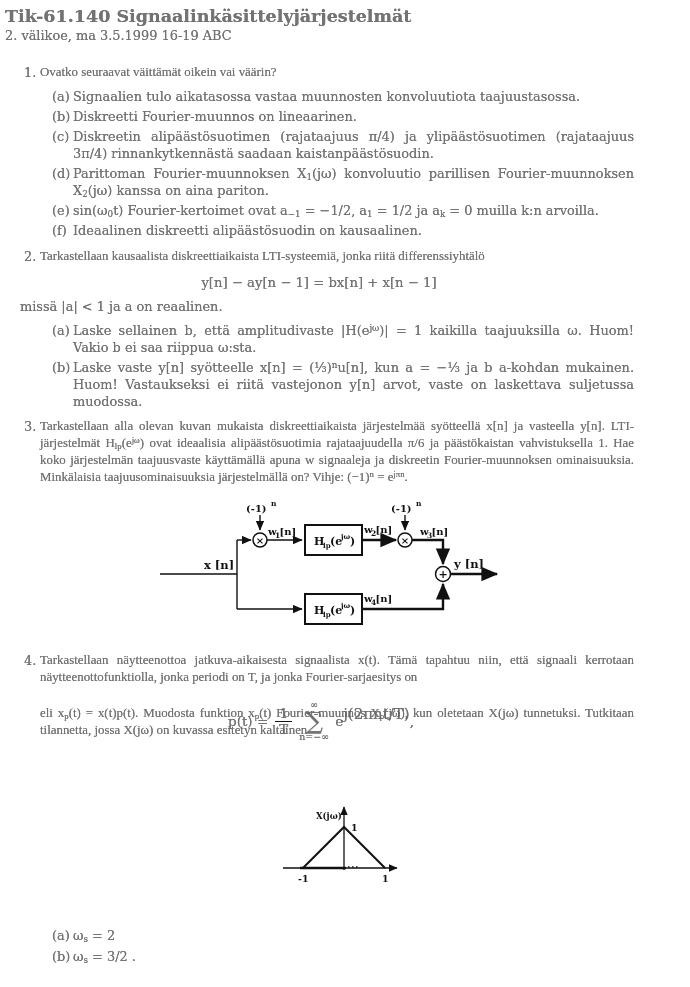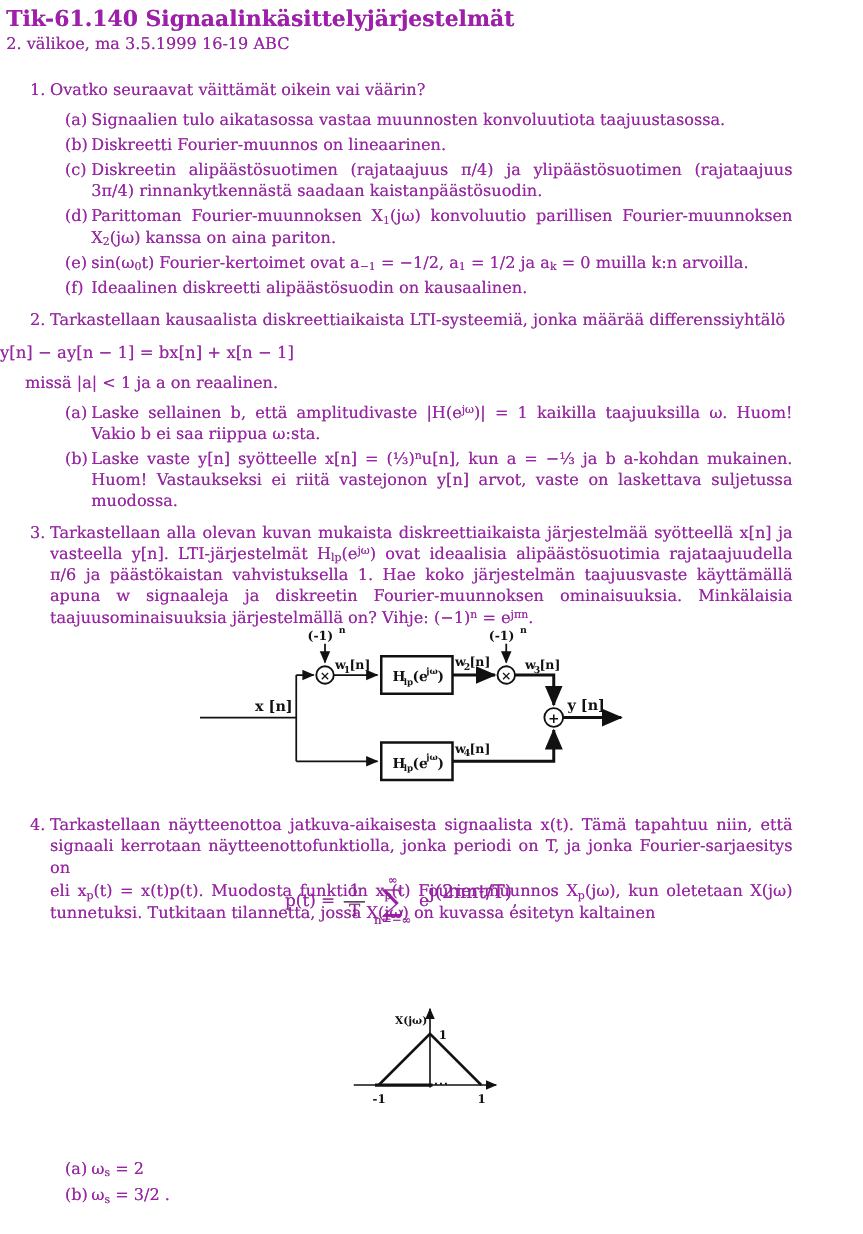--- a/index.html
+++ b/index.html
@@ -1,35 +1,35 @@
 <!DOCTYPE html>
 <html><head>
 <meta charset="utf-8">
 <style>
   html,body{margin:0;padding:0;background:#ffffff;}
   .page{
     position:relative;width:642px;height:987px;background:#ffffff;overflow:hidden;
     font-family:"DejaVu Serif","Liberation Serif",serif;
-    color:#a21caf;font-size:12.9px;line-height:17px;
+    color:#737373;font-size:12.9px;line-height:17px;
     text-shadow:0 0 .5px rgba(0,0,0,.5);
   }
   .title{font-size:17.5px;font-weight:bold;line-height:22px;margin:0;}
   .hline{margin:0;}
   header{position:absolute;top:5px;left:5px;right:8px;}
   .q{position:absolute;left:0;right:4px;}
   .qnum{position:absolute;left:24px;top:0;}
-  .qbody{margin-left:40px;margin-right:4px;text-align:justify;}
+  .qbody{margin-left:40px;margin-right:4px;text-align:justify;font-family:Liberation Serif, serif;}
   .items{margin-top:7px;}
   .item{display:flex;margin-left:52px;margin-right:4px;margin-bottom:3px;}
   .ilabel{flex:none;width:21px;}
   .itext{flex:1;text-align:justify;}
   sub,sup{font-size:68%;line-height:0;}
   sup{vertical-align:0.45em;}
   sub{vertical-align:-0.25em;}
-  .equation{ margin-top:9px;margin-bottom:7px;font-size:13.2px;}
+  .equation{ text-align:center;margin-top:9px;margin-bottom:7px;font-size:13.2px;}
   .after{margin-left:20px;margin-top:6px;margin-bottom:7px;}
   
   .eqrow{position:absolute;left:0;right:0;display:flex;justify-content:center;align-items:center;font-size:13.5px;}
   .frac{display:inline-flex;flex-direction:column;align-items:center;margin:0 7px;line-height:15px;}
   .frac .num{padding:0 4px;border-bottom:1.2px solid #161616;}
   .frac .den{padding:0 4px;}
   .sum{display:inline-flex;flex-direction:column;align-items:center;font-size:9.5px;line-height:10px;margin-right:6px;}
   .sum .sigma{font-size:24px;line-height:22px;text-shadow:0 0 .7px rgba(0,0,0,.6);}
   .expr sup{font-size:15px;}
   svg text{text-shadow:none;}
@@ -71,21 +71,21 @@
         </div>
       <div class="item">
           <span class="ilabel">(f)</span>
           <div class="itext">Ideaalinen diskreetti alipäästösuodin on kausaalinen.</div>
         </div>
     </div>
   </section>
 
   <section class="q" style="top:248px">
     <span class="qnum">2.</span>
-    <div class="qbody">Tarkastellaan kausaalista diskreettiaikaista LTI-systeemiä, jonka määrää differenssiyhtälö</div>
+    <div class="qbody">Tarkastellaan kausaalista diskreettiaikaista LTI-systeemiä, jonka riitä differenssiyhtälö</div>
     <div class="equation">y[n] − ay[n − 1] = bx[n] + x[n − 1]</div>
     <div class="after">missä |a| &lt; 1 ja a on reaalinen.</div>
     <div class="items">
       <div class="item">
           <span class="ilabel">(a)</span>
           <div class="itext">Laske sellainen b, että amplitudivaste |H(e<sup>jω</sup>)| = 1 kaikilla taajuuksilla ω. Huom! Vakio b ei saa riippua ω:sta.</div>
         </div>
       <div class="item">
           <span class="ilabel">(b)</span>
           <div class="itext">Laske vaste y[n] syötteelle x[n] = (⅓)<sup>n</sup>u[n], kun a = −⅓ ja b a-kohdan mukainen. Huom! Vastaukseksi ei riitä vastejonon y[n] arvot, vaste on laskettava suljetussa muodossa.</div>

